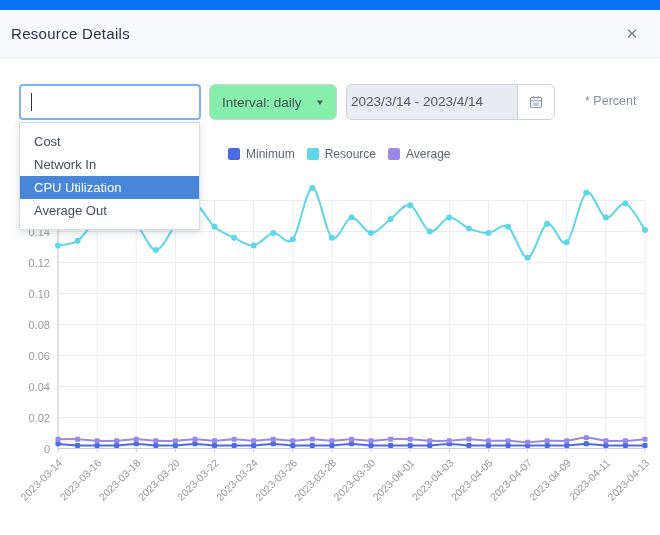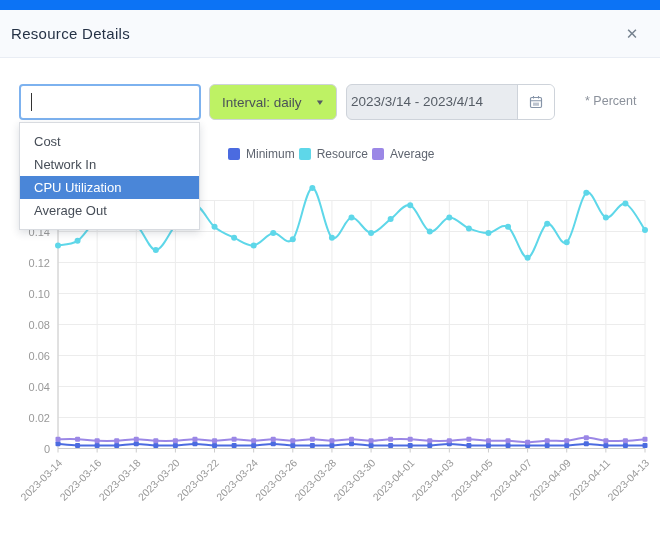--- a/index.html
+++ b/index.html
@@ -21,35 +21,35 @@
   .caret-blink { position:absolute; left:31px; top:93px; width:1px; height:18px; background:#333;
     animation: blink 1s steps(1) infinite; }
   @keyframes blink { 50% { opacity:0; } }
 
   .metric-menu { position:absolute; left:19px; top:122px; width:181px; background:#fff;
     border:1px solid #d8dbe0; box-shadow:0 3px 8px rgba(30,40,60,.15); padding:7px 0; z-index:20; }
   .metric-option { height:23px; line-height:23px; padding-left:14px; font-size:13px; color:#464d57; cursor:pointer; }
   .metric-option.selected { background:#4a86d8; color:#fff; }
 
   .interval-select { position:absolute; left:209px; top:84px; width:128px; height:36px;
-    border:1px solid #ced3da; border-radius:6px; background:#bef264; display:flex; align-items:center;
+    border:1px solid #ced3da; border-radius:6px; background:#86efac; display:flex; align-items:center;
     justify-content:space-between; padding:0 12px; cursor:pointer; }
   .interval-label { font-size:13.5px; color:#4b5158; }
   .interval-caret { font-size:8px; color:#555b63; transform:scaleX(1.3); }
 
   .date-range { position:absolute; left:346px; top:84px; width:209px; height:36px;
     border:1px solid #ced3da; border-radius:6px; overflow:hidden; display:flex; background:#e9ecf0; }
   .date-text { flex:1; line-height:34px; padding-left:4px; font-size:13.5px; color:#565d66; }
   .date-cal-btn { width:37px; background:#fff; border-left:1px solid #ced3da; display:flex;
     align-items:center; justify-content:center; color:#8694a8; cursor:pointer; }
 
   .percent-note { position:absolute; left:585px; top:94px; font-size:12.5px; color:#8b919b; }
 
   
-  .legend { position:absolute; left:228px; top:147px; display:flex; gap:4px; align-items:center; z-index:5; }
+  .legend { position:absolute; left:228px; top:147px; display:flex; gap:12px; align-items:center; z-index:5; }
   .legend-item { display:flex; align-items:center; gap:6px; cursor:pointer; }
   .legend-swatch { width:12px; height:12px; border-radius:2px; }
   .legend-label { font-size:12px; color:#5f6570; }
 
   .chart-wrap { position:absolute; left:8px; top:160px; width:648px; height:372px; }
 </style>
 </head>
 <body>
 
 <div class="screen">

